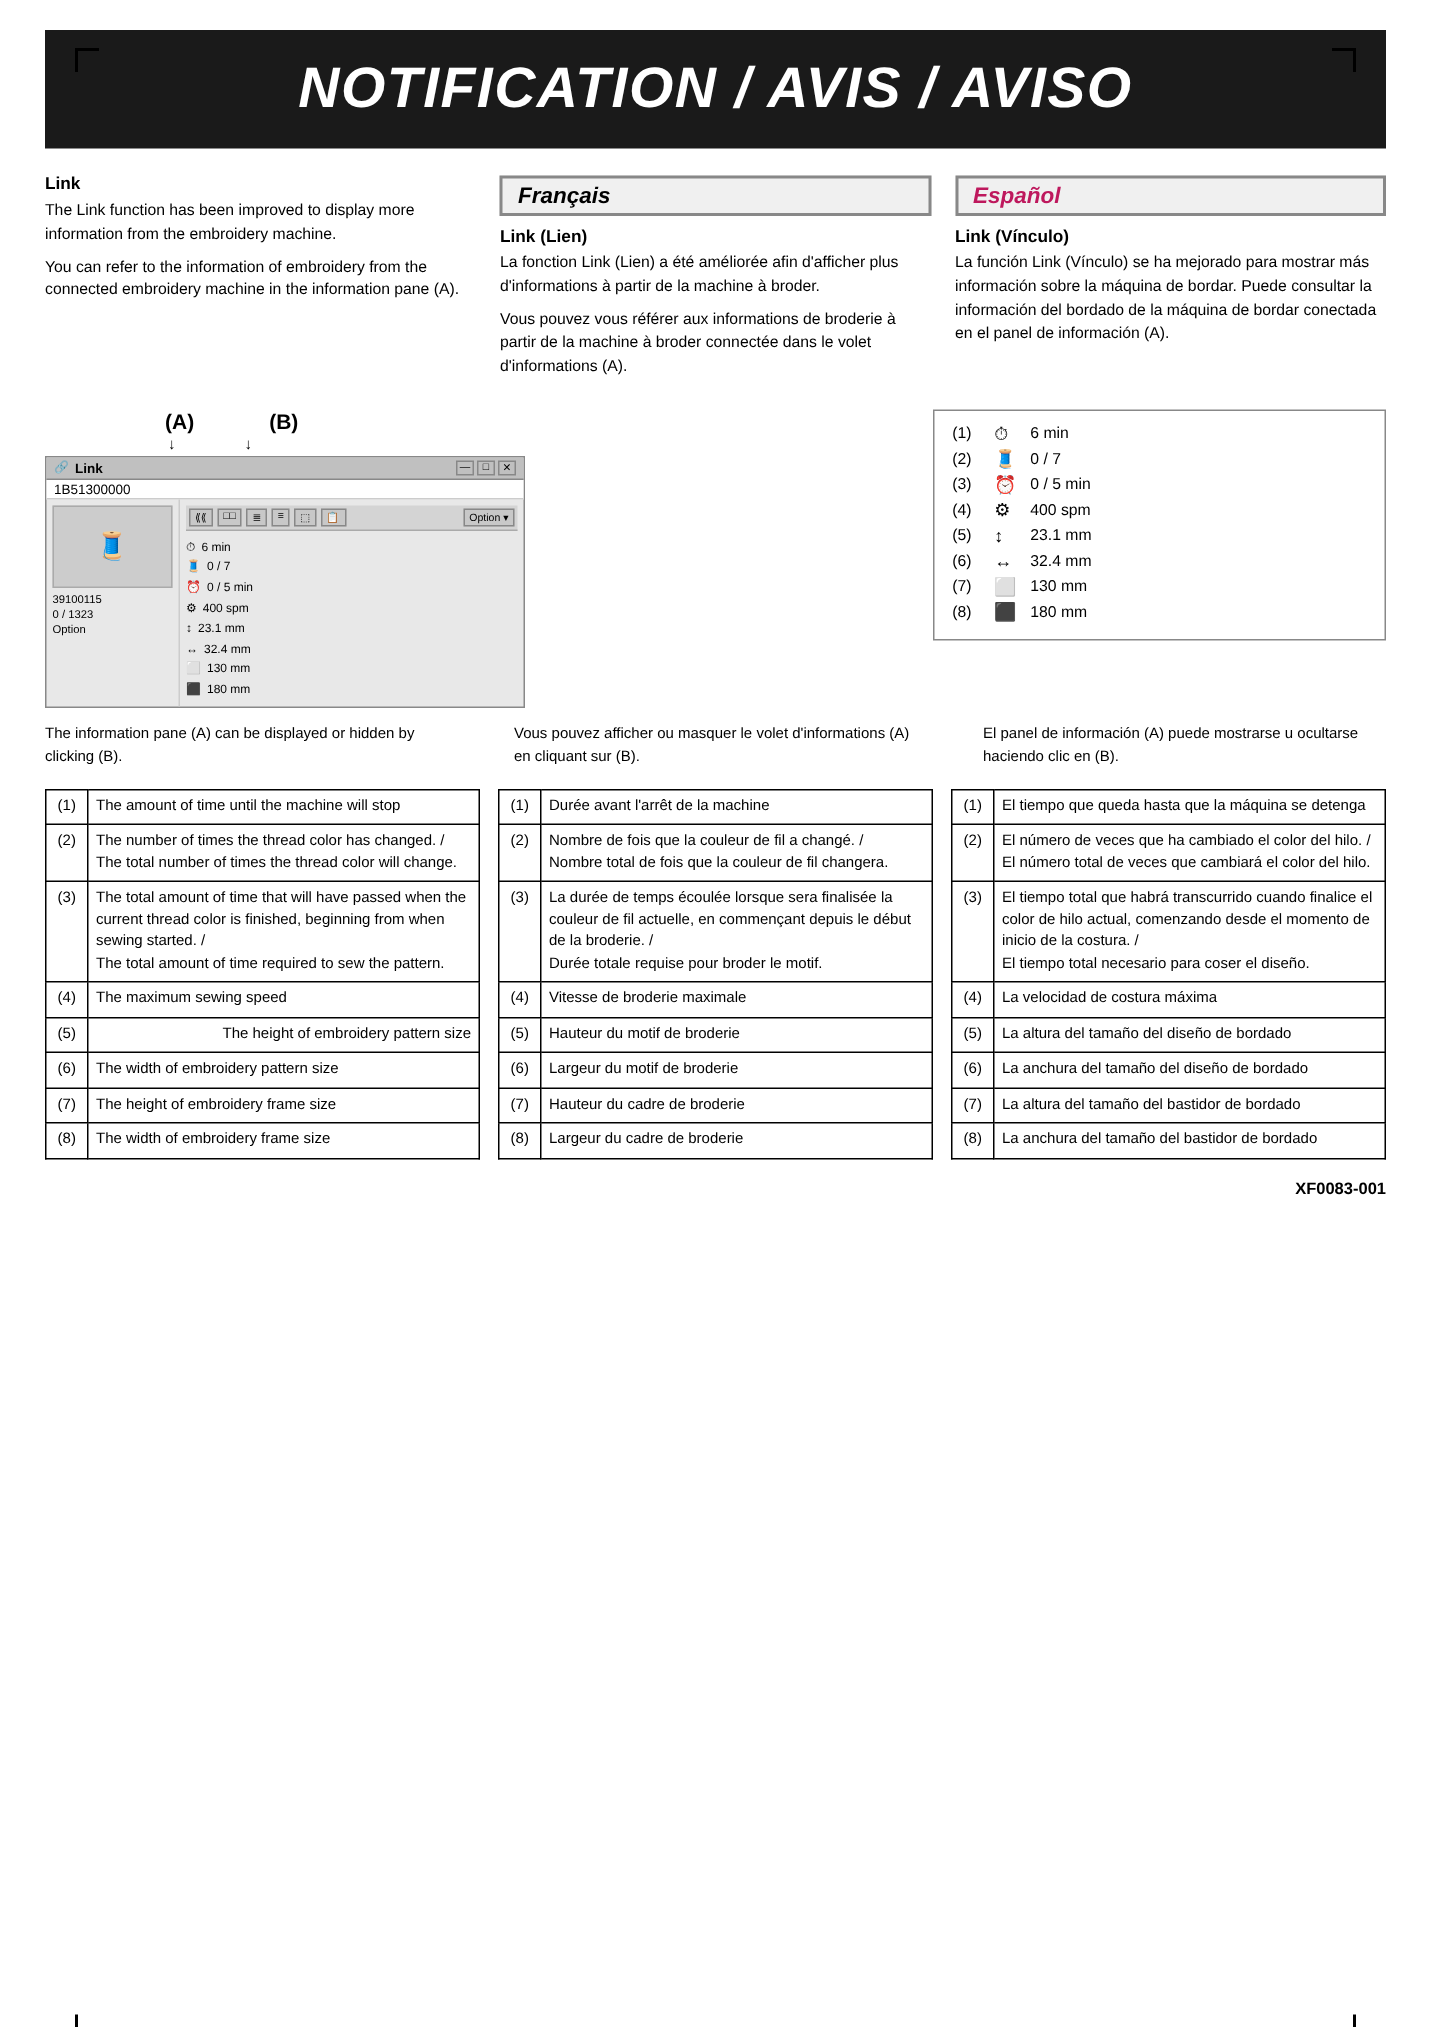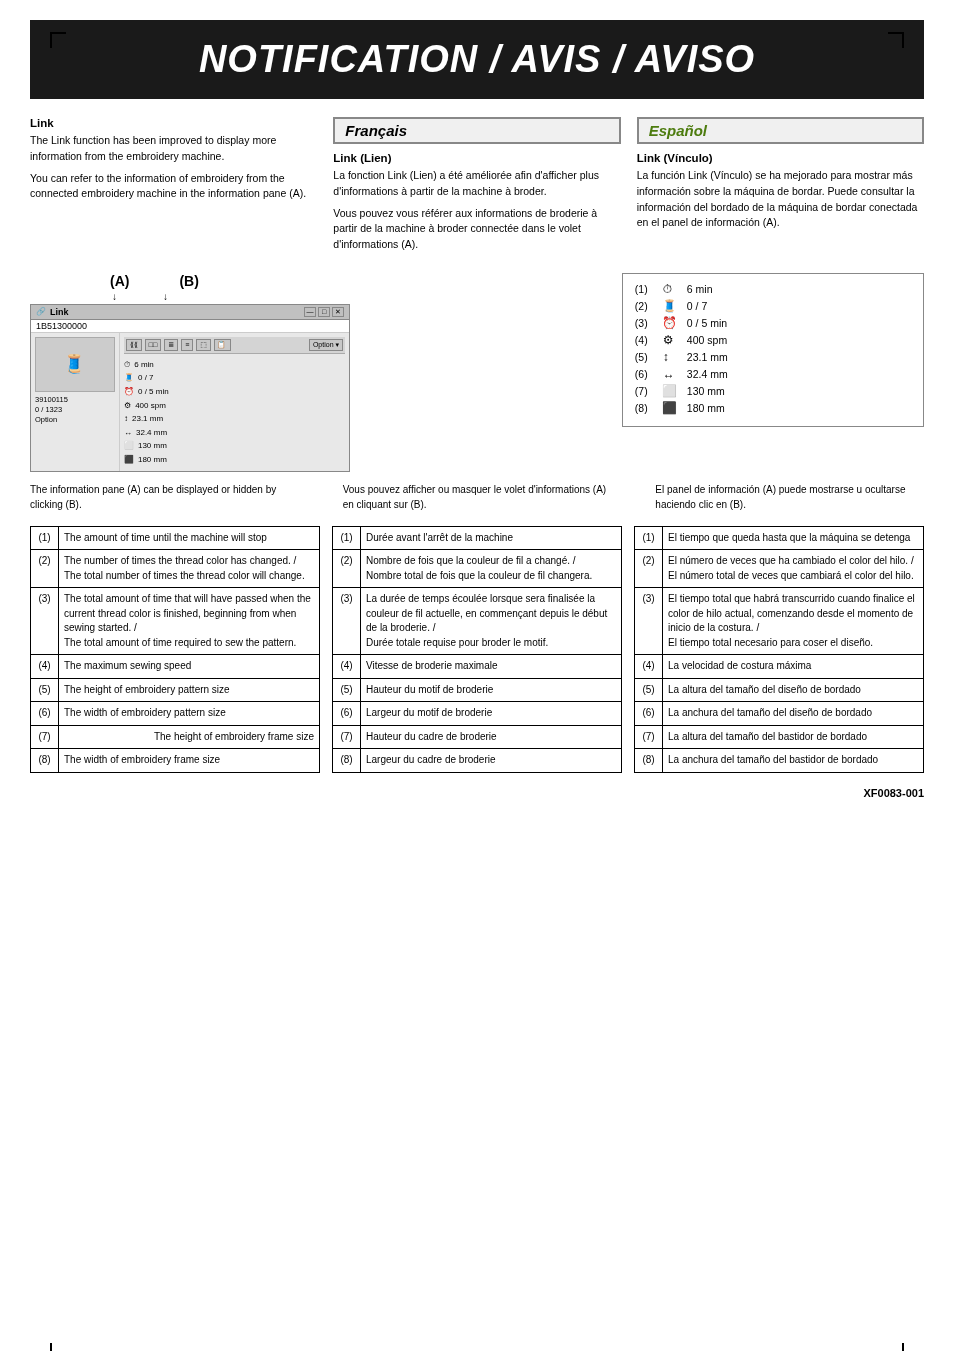--- a/index.html
+++ b/index.html
@@ -54,21 +54,21 @@
       background: #f0f0f0;
       border: 2px solid #888;
       padding: 3px 10px;
       font-size: 15px;
       font-weight: bold;
       font-style: italic;
       margin-bottom: 8px;
     }
     .section-header.en { color: #000; }
     .section-header.fr { color: #000; }
-    .section-header.es { color: #4d7c0f; }
+    .section-header.es { color: #be185d; }
 
     .subsection-title {
       font-weight: bold;
       font-size: 11.5px;
       margin-bottom: 4px;
     }
 
     .col p {
       font-size: 10.5px;
       line-height: 1.5;
@@ -382,29 +382,29 @@
               <td>(3)</td>
               <td style="white-space: pre-line;">The total amount of time that will have passed when the current thread color is finished, beginning from when sewing started. /
 The total amount of time required to sew the pattern.</td>
             </tr>
             <tr>
               <td>(4)</td>
               <td style="white-space: pre-line;">The maximum sewing speed</td>
             </tr>
             <tr>
               <td>(5)</td>
-              <td style="white-space: pre-line;">The height of embroidery pattern size</td>
+              <td style="white-space: pre-line; text-align: right;">The height of embroidery pattern size</td>
             </tr>
             <tr>
               <td>(6)</td>
               <td style="white-space: pre-line;">The width of embroidery pattern size</td>
             </tr>
             <tr>
               <td>(7)</td>
-              <td style="white-space: pre-line; text-align: right;">The height of embroidery frame size</td>
+              <td style="white-space: pre-line;">The height of embroidery frame size</td>
             </tr>
             <tr>
               <td>(8)</td>
               <td style="white-space: pre-line;">The width of embroidery frame size</td>
             </tr>
           </tbody>
         </table>
       </div>
 
       <div class="table-wrapper">

